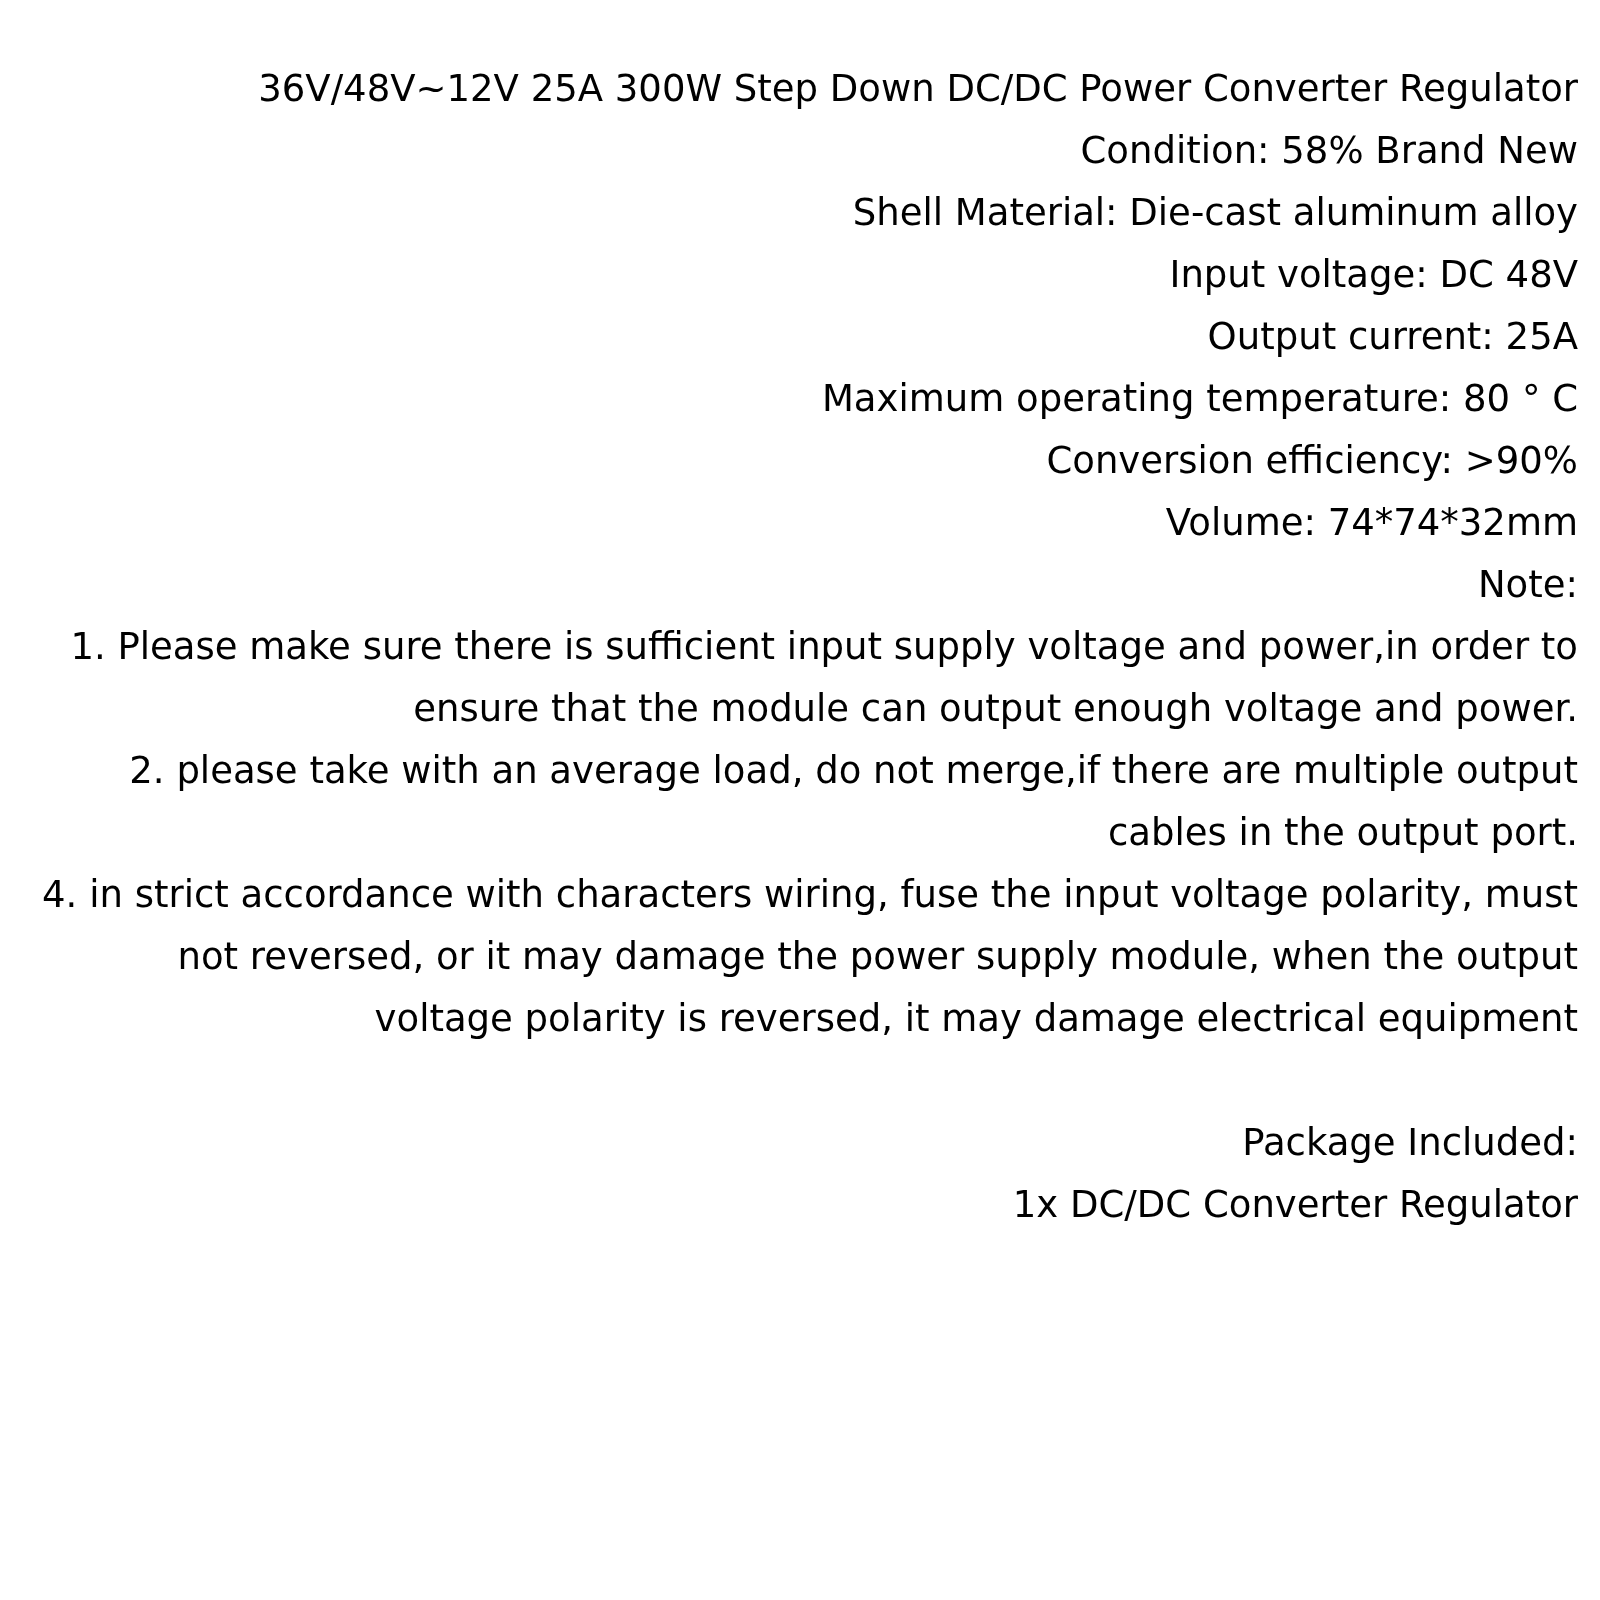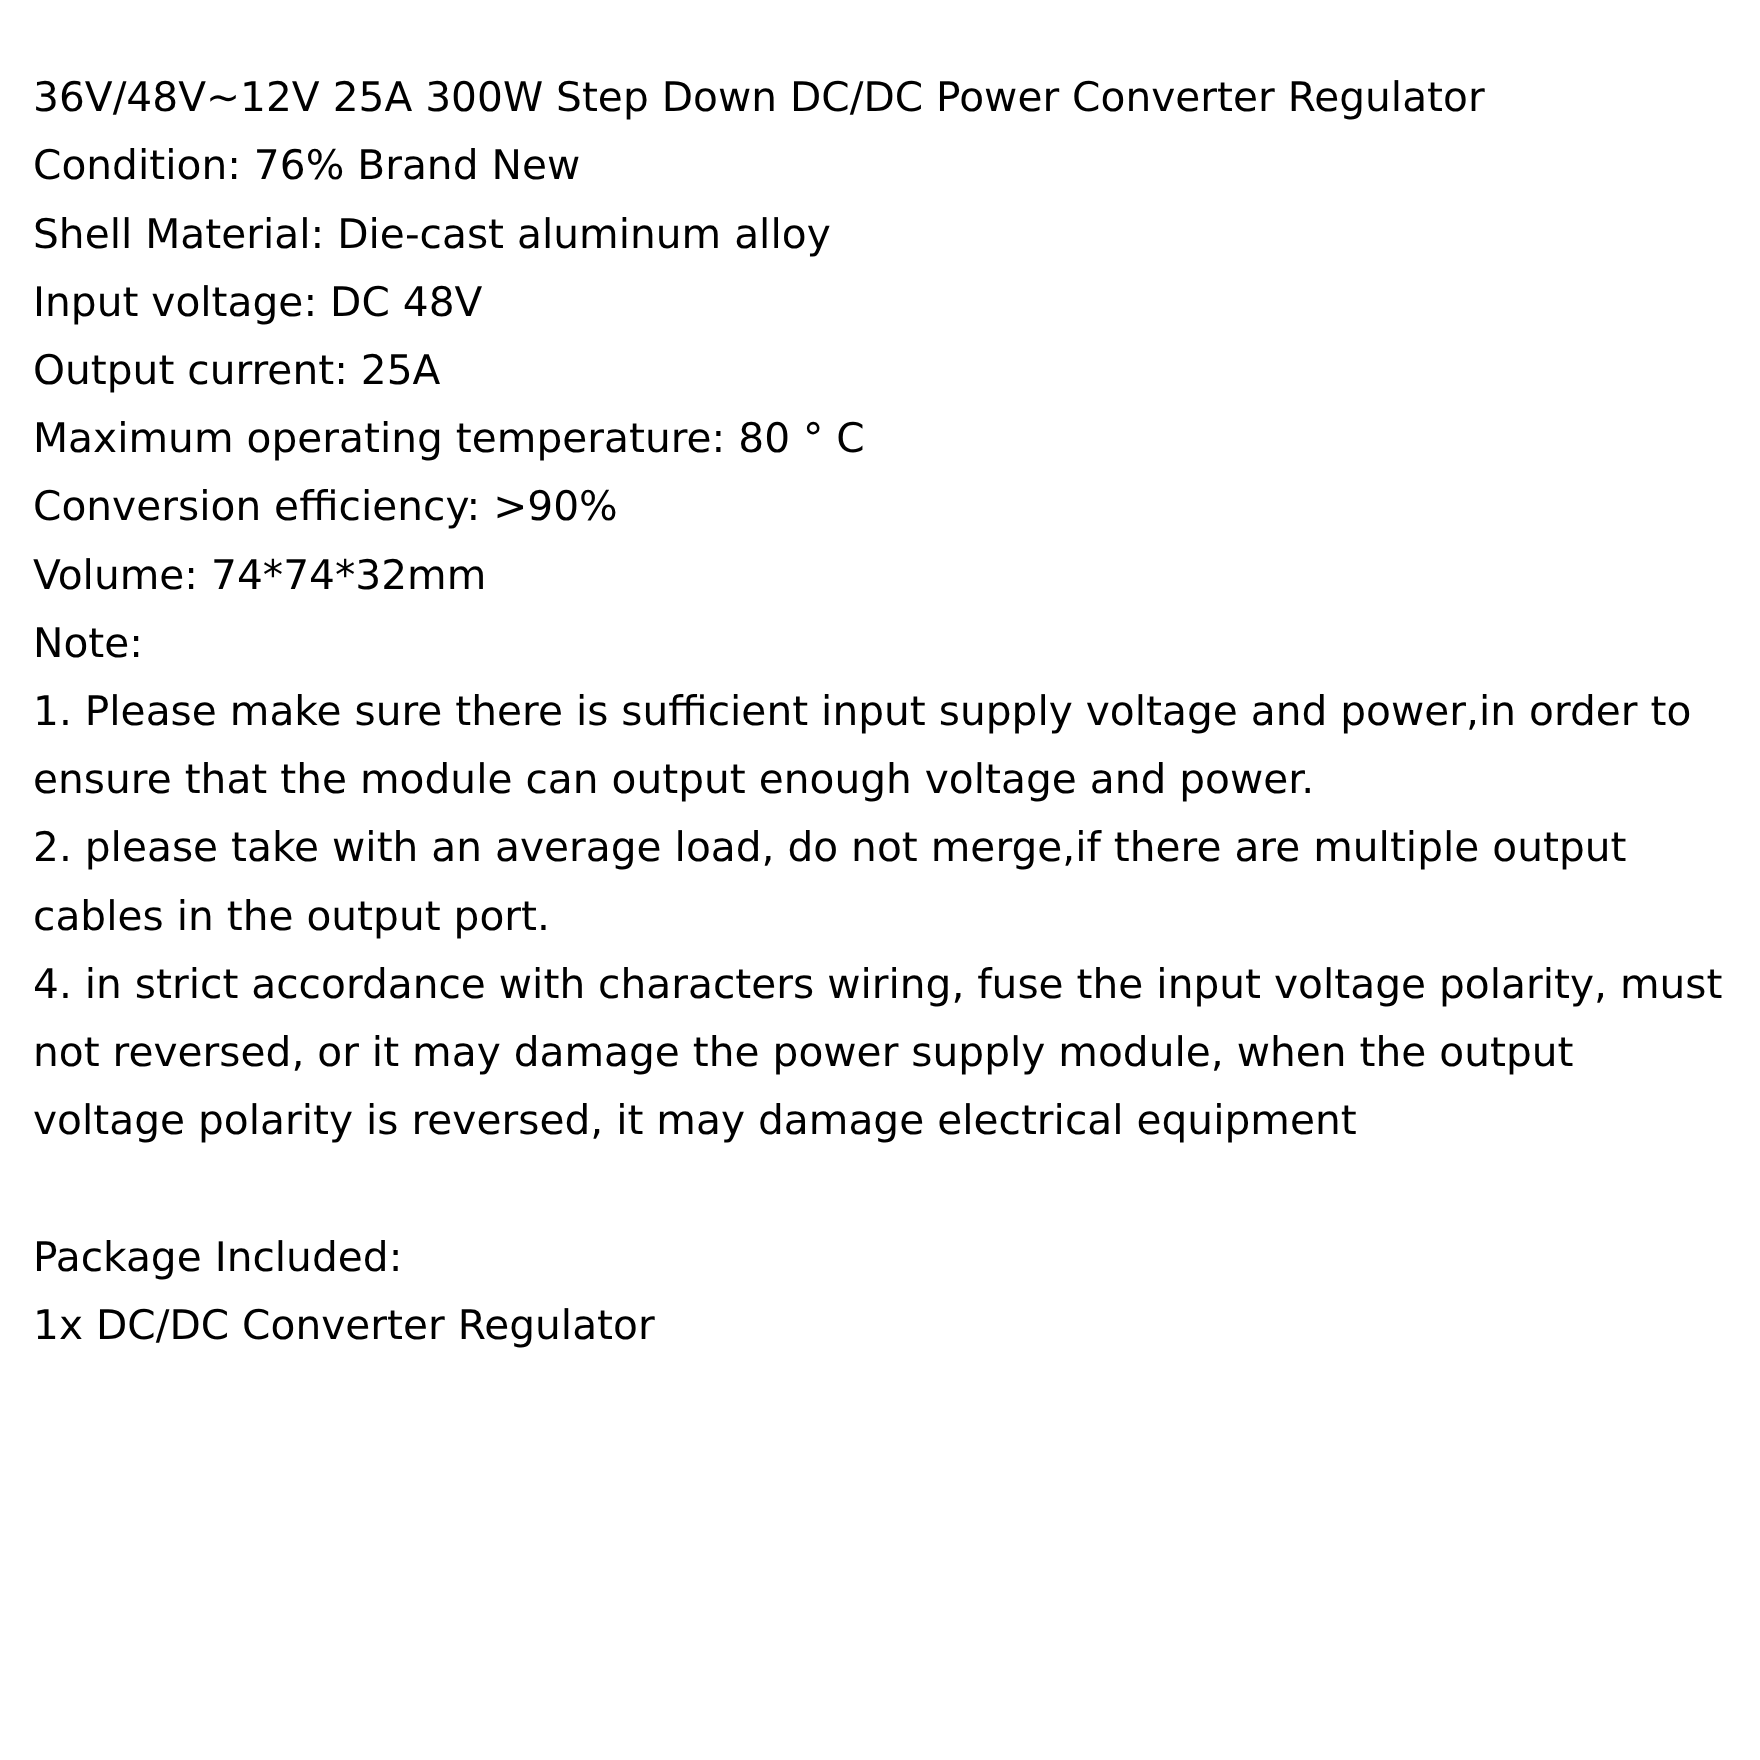--- a/index.html
+++ b/index.html
@@ -21,37 +21,38 @@
     padding: 58px 22px 0 30px;
     background: #ffffff;
   }
   .line {
     font-size: 37px;
     line-height: 62px;
     font-weight: 400;
     color: #000000;
     white-space: pre;
     letter-spacing: 0px;
+    text-align: right;
   }
   .line.wrap {
     white-space: normal;
   }
   .spacer {
     height: 62px;
   }
 </style>
 </head>
 <body>
 
 <div class="page">
 
   <div class="line">36V/48V~12V 25A 300W Step Down DC/DC Power Converter Regulator</div>
 
 
-  <div class="line">Condition: 76% Brand New</div>
+  <div class="line">Condition: 58% Brand New</div>
   <div class="line">Shell Material: Die-cast aluminum alloy</div>
   <div class="line">Input voltage: DC 48V</div>
   <div class="line">Output current: 25A</div>
   <div class="line">Maximum operating temperature: 80 ° C</div>
   <div class="line">Conversion efficiency: &gt;90%</div>
   <div class="line">Volume: 74*74*32mm</div>
 
   <div class="line">Note:</div>
 
   <div class="line wrap">1. Please make sure there is sufficient input supply voltage and power,in order to ensure that the module can output enough voltage and power.</div>

